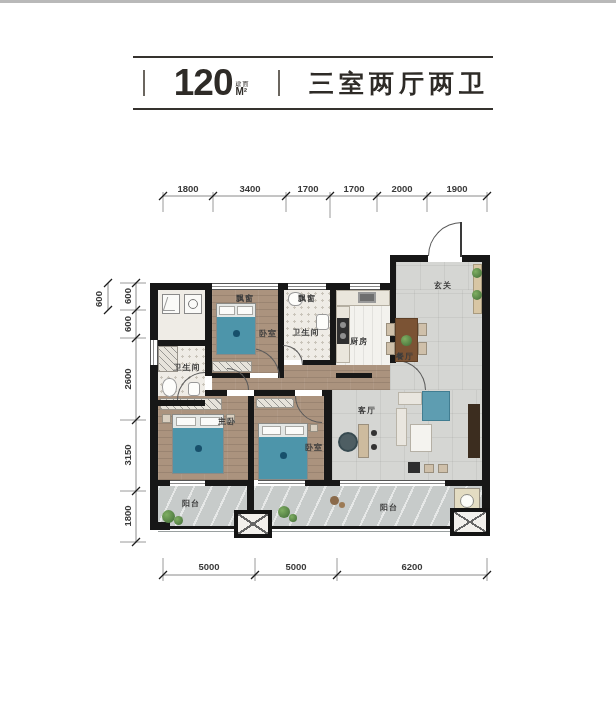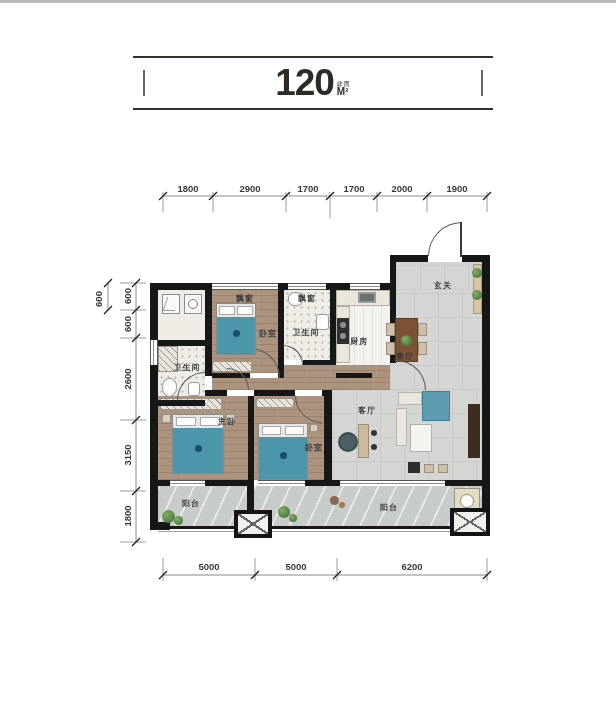--- a/index.html
+++ b/index.html
@@ -62,20 +62,21 @@
   <div class="titlebar">
     <span class="t-sep"></span>
     <span class="t-area">
       <span class="t-num">120</span>
       <span class="t-unit">
         <span class="small">建面</span>
         <span class="m2">M²</span>
       </span>
     </span>
     <span class="t-sep"></span>
+    <span class="t-layout">三室两厅两卫</span>
   </div>
 
   <svg class="dims" width="616" height="702">
 
     <line x1="163" y1="196" x2="487" y2="196" stroke="#8a8a8a" stroke-width="1"></line>
     <g stroke="#9a9a9a" stroke-width="1">
       <line x1="163" y1="192" x2="163" y2="212"></line>
         <line x1="213" y1="192" x2="213" y2="212"></line>
       <line x1="286" y1="192" x2="286" y2="212"></line>
         <line x1="330" y1="192" x2="330" y2="218"></line>
@@ -126,21 +127,21 @@
     </g>
     <g stroke="#1d1d1d" stroke-width="1.3">
       <line x1="159" y1="579" x2="167" y2="571"></line>
         <line x1="251" y1="579" x2="259" y2="571"></line>
       <line x1="333" y1="579" x2="341" y2="571"></line>
         <line x1="483" y1="579" x2="491" y2="571"></line>
     </g>
   </svg>
 
   <span class="hlab" style="left:188px;top:183px">1800</span>
-  <span class="hlab" style="left:250px;top:183px">2900</span>
+  <span class="hlab" style="left:250px;top:183px">3400</span>
   <span class="hlab" style="left:308px;top:183px">1700</span>
   <span class="hlab" style="left:354px;top:183px">1700</span>
   <span class="hlab" style="left:402px;top:183px">2000</span>
   <span class="hlab" style="left:457px;top:183px">1900</span>
   <span class="vlab" style="left:127px;top:296px">600</span>
   <span class="vlab" style="left:127px;top:324px">600</span>
   <span class="vlab" style="left:127px;top:379px">2600</span>
   <span class="vlab" style="left:127px;top:455px">3150</span>
   <span class="vlab" style="left:127px;top:516px">1800</span>
   <span class="vlab" style="left:98px;top:299px">600</span>

